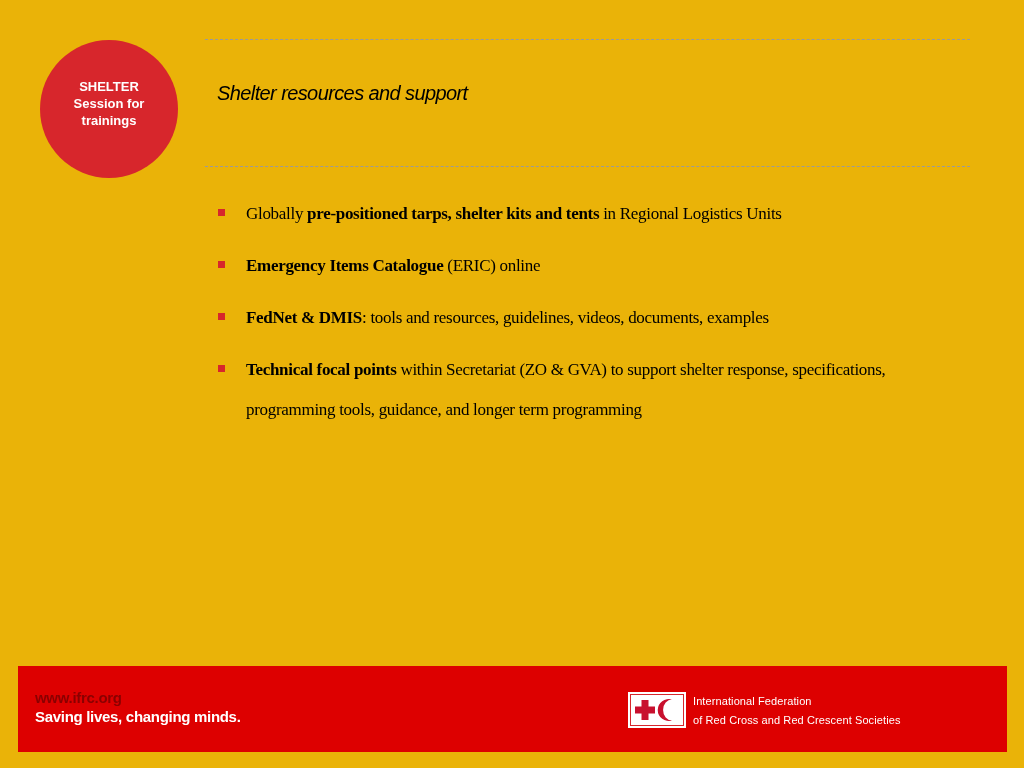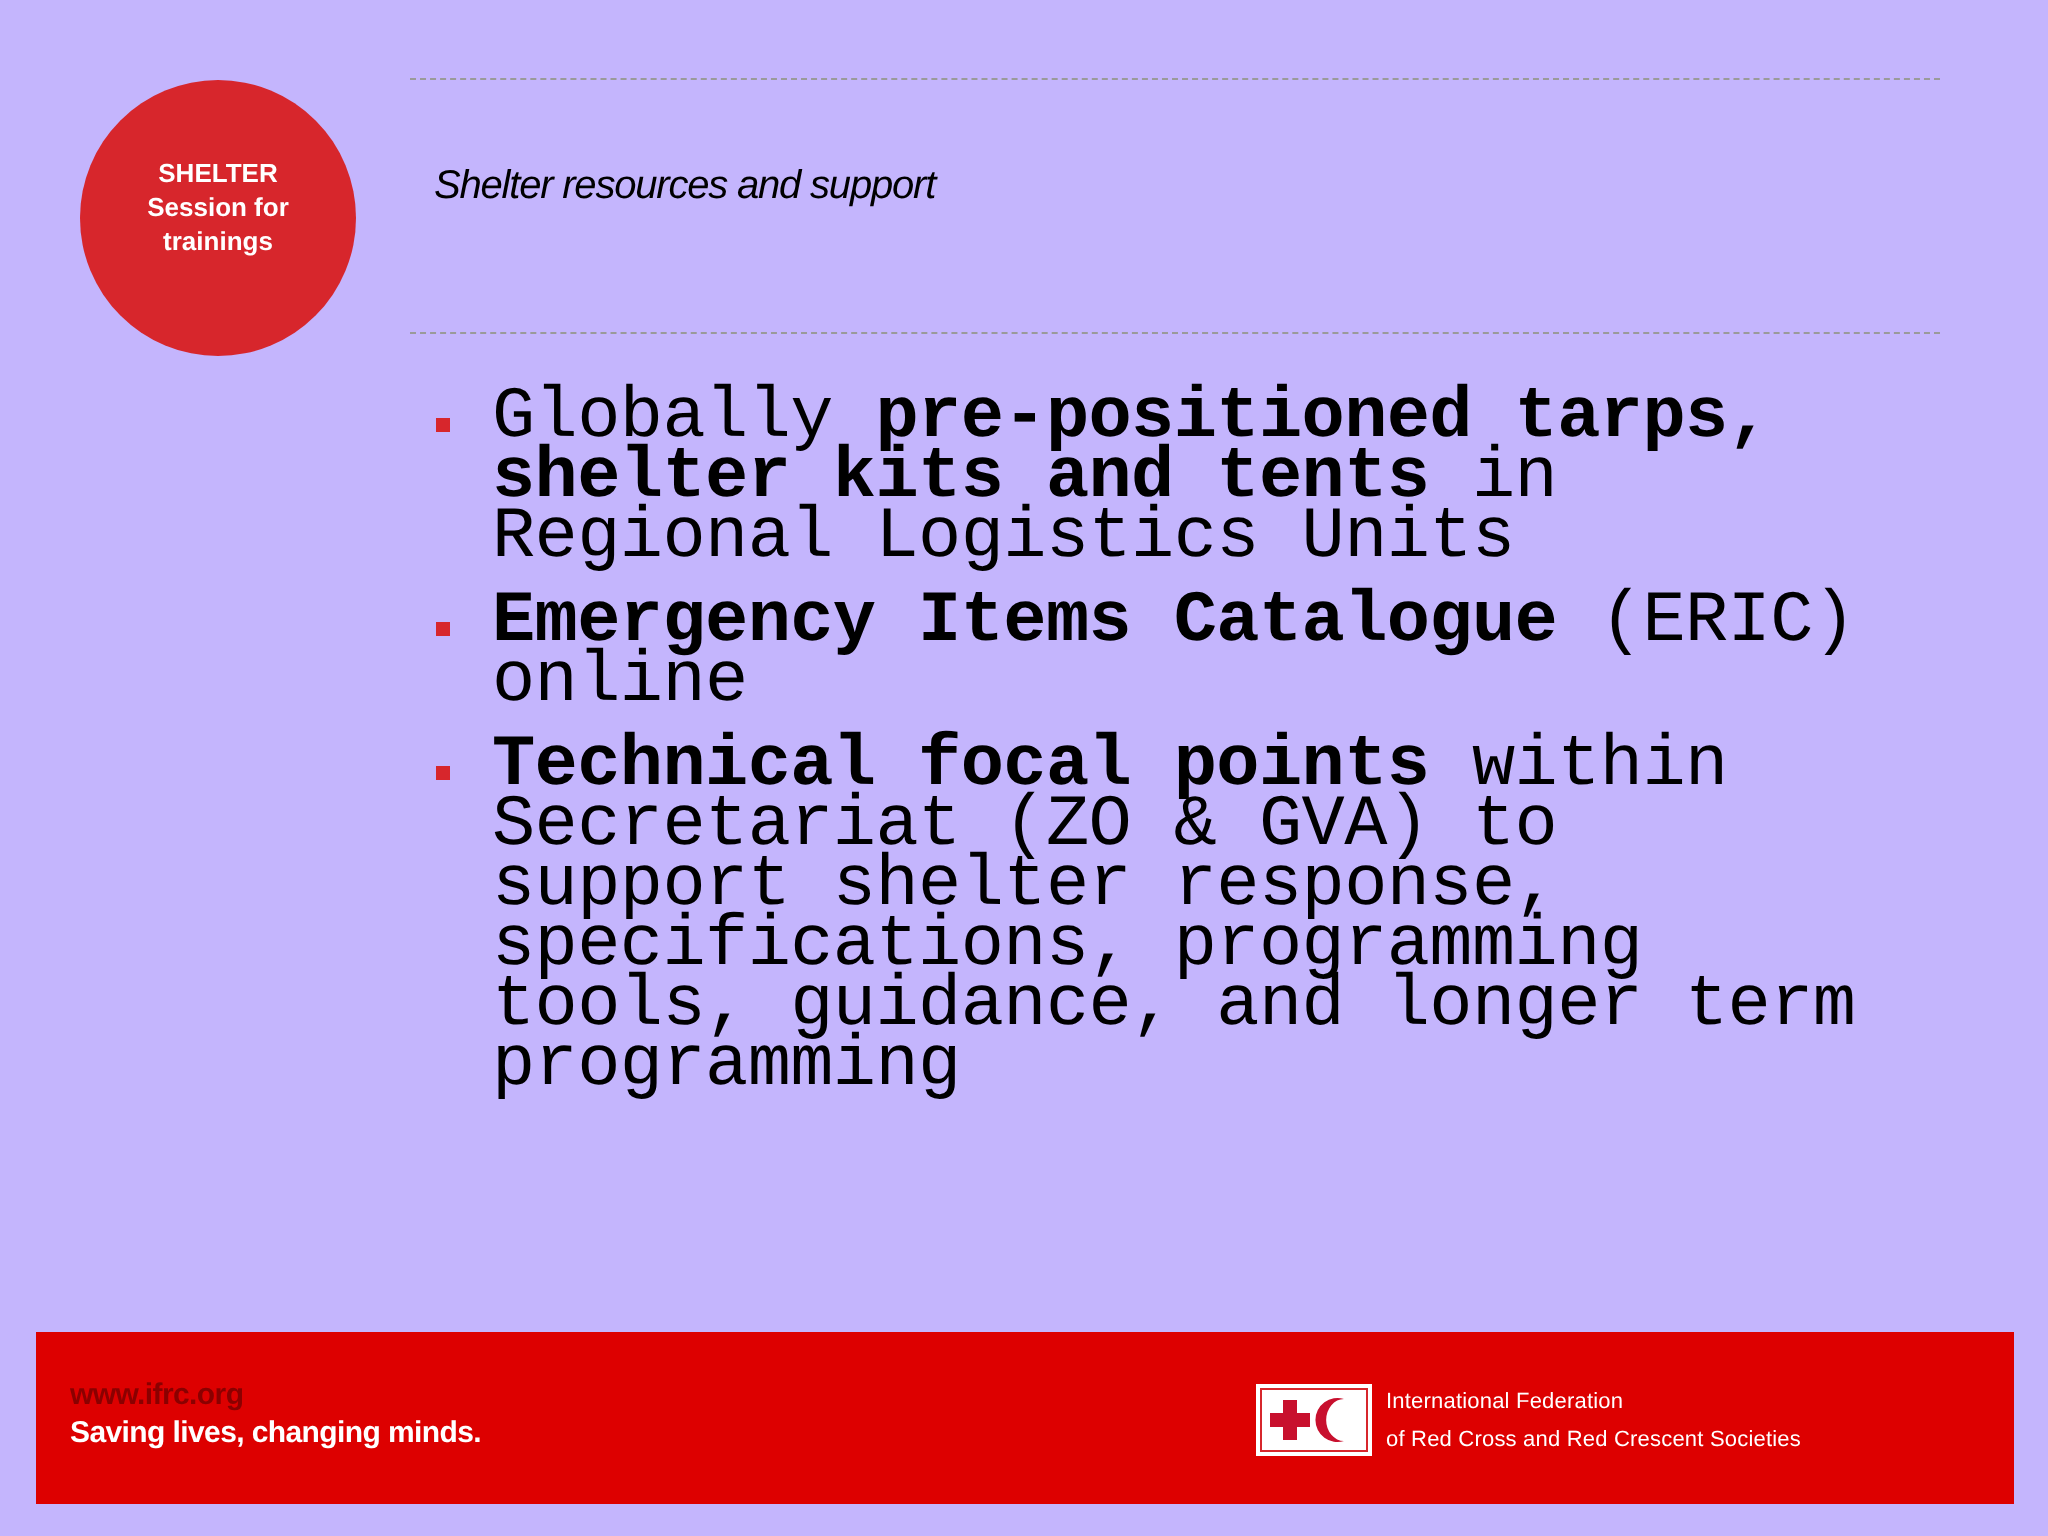--- a/index.html
+++ b/index.html
@@ -8,21 +8,21 @@
       width: 1024px;
       height: 768px;
       background: #ffffff;
       overflow: hidden;
       font-family: "Liberation Sans", sans-serif;
     }
     .slide {
       position: relative;
       width: 1024px;
       height: 768px;
-      background: #c4b5fd;
+      background: #eab308;
     }
     .badge {
       position: absolute;
       left: 40px;
       top: 40px;
       width: 138px;
       height: 138px;
       border-radius: 50%;
       background: #d7262c;
       color: #ffffff;
@@ -65,23 +65,23 @@
       left: 216px;
       top: 194px;
       width: 720px;
       margin: 0;
       padding: 0;
       list-style: none;
     }
     .bullet {
       position: relative;
       padding-left: 30px;
-      font-family: Liberation Mono, monospace;
-      font-size: 36px;
-      line-height: 30px;
+      font-family: Liberation Serif, serif;
+      font-size: 17px;
+      line-height: 40px;
       color: #000000;
       margin-bottom: 12px;
       letter-spacing: -0.3px;
     }
     .bullet-marker {
       position: absolute;
       left: 2px;
       top: 15px;
       width: 7px;
       height: 7px;
@@ -173,20 +173,24 @@
     <li class="bullet">
       <span class="bullet-marker"></span>
       <span>Globally </span><span class="bold">pre-positioned tarps, shelter kits and tents</span><span> in Regional Logistics Units</span>
     </li>
     <li class="bullet">
       <span class="bullet-marker"></span>
       <span class="bold">Emergency Items Catalogue</span><span> (ERIC) online </span><br>
     </li>
     <li class="bullet">
       <span class="bullet-marker"></span>
+      <span class="bold">FedNet &amp; DMIS</span><span>: tools and resources, guidelines, videos, documents, examples</span>
+    </li>
+    <li class="bullet">
+      <span class="bullet-marker"></span>
       <span class="bold">Technical focal points</span><span> within Secretariat (ZO &amp; GVA) to support shelter response, specifications, programming tools, guidance, and longer term programming</span>
     </li>
   </ul>
 
   <div class="footer">
     <div class="footer-url">www.ifrc.org</div>
     <div class="footer-tagline">Saving lives, changing minds.</div>
 
     <div class="logo-box">
       <div class="logo-inner">

